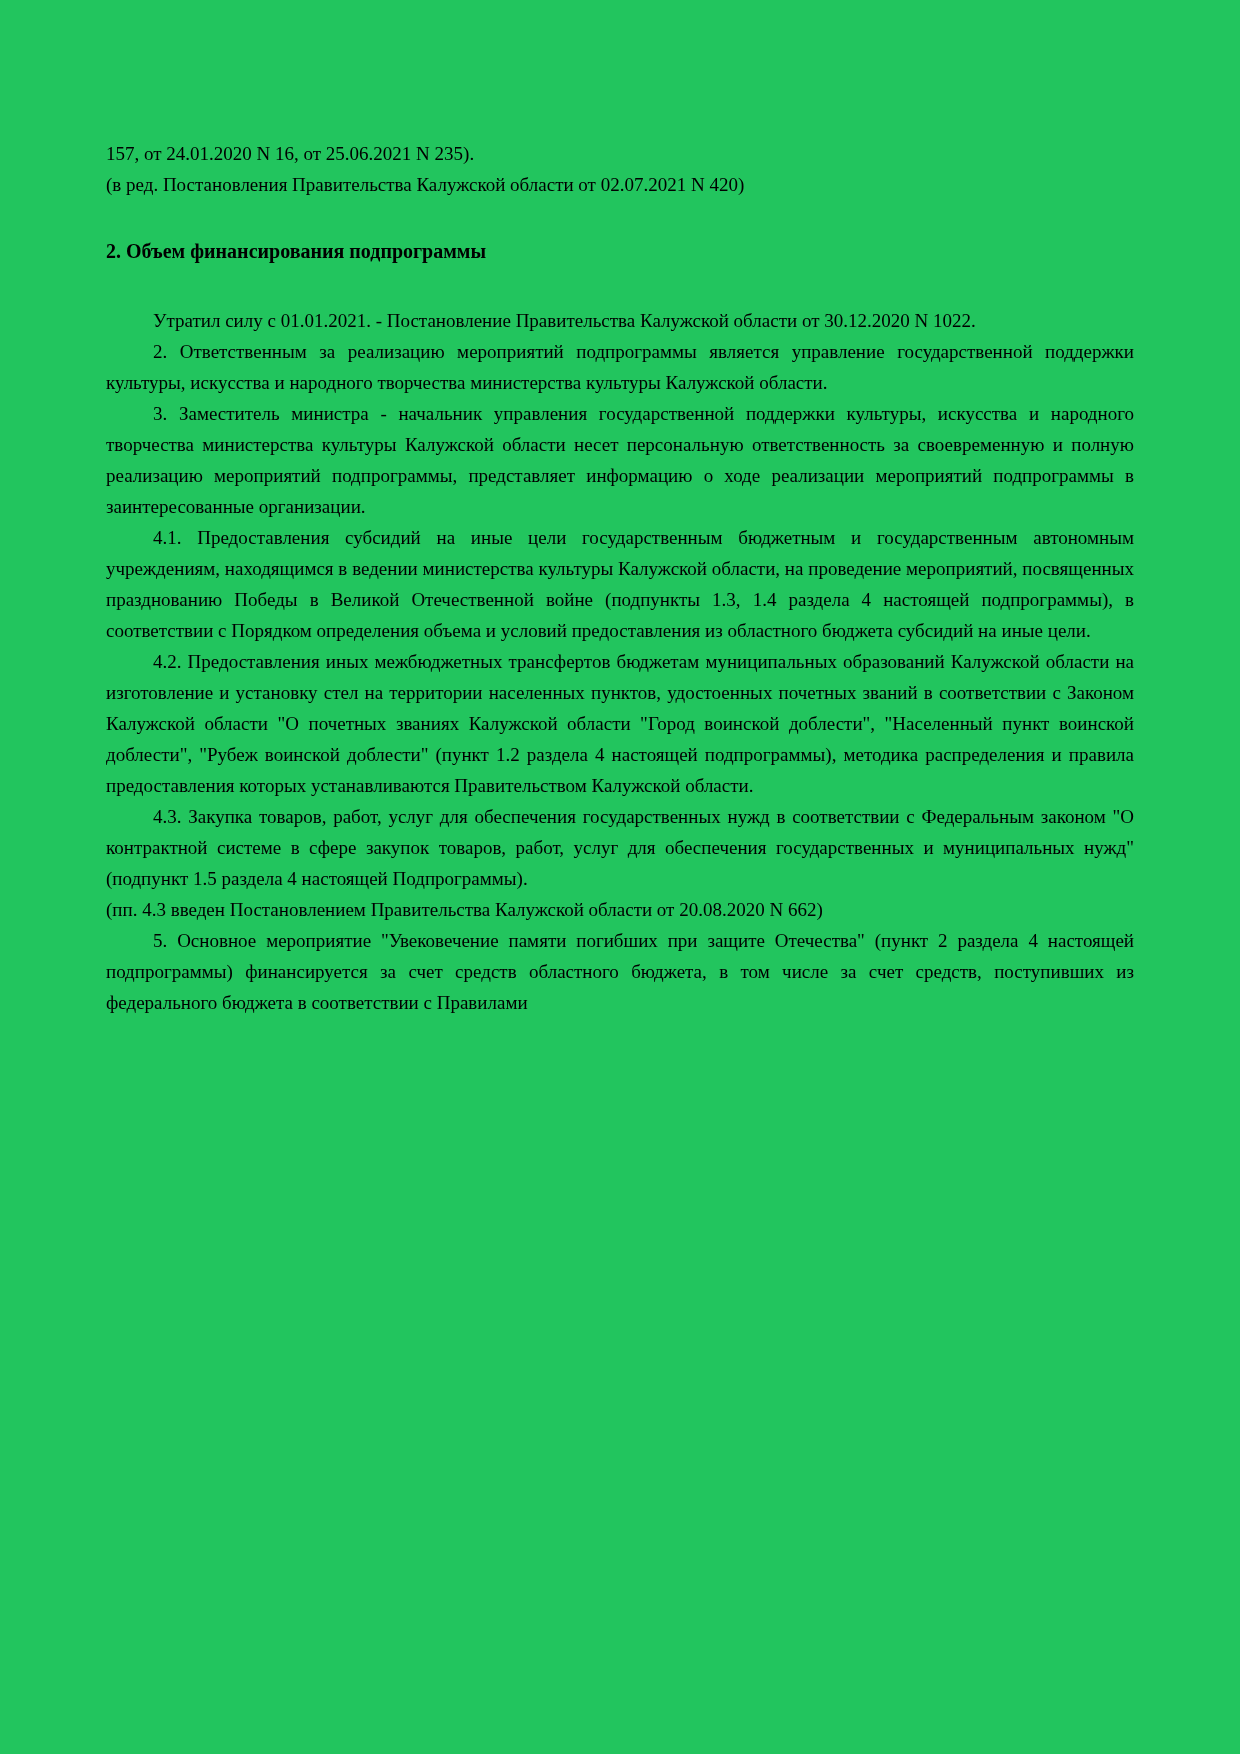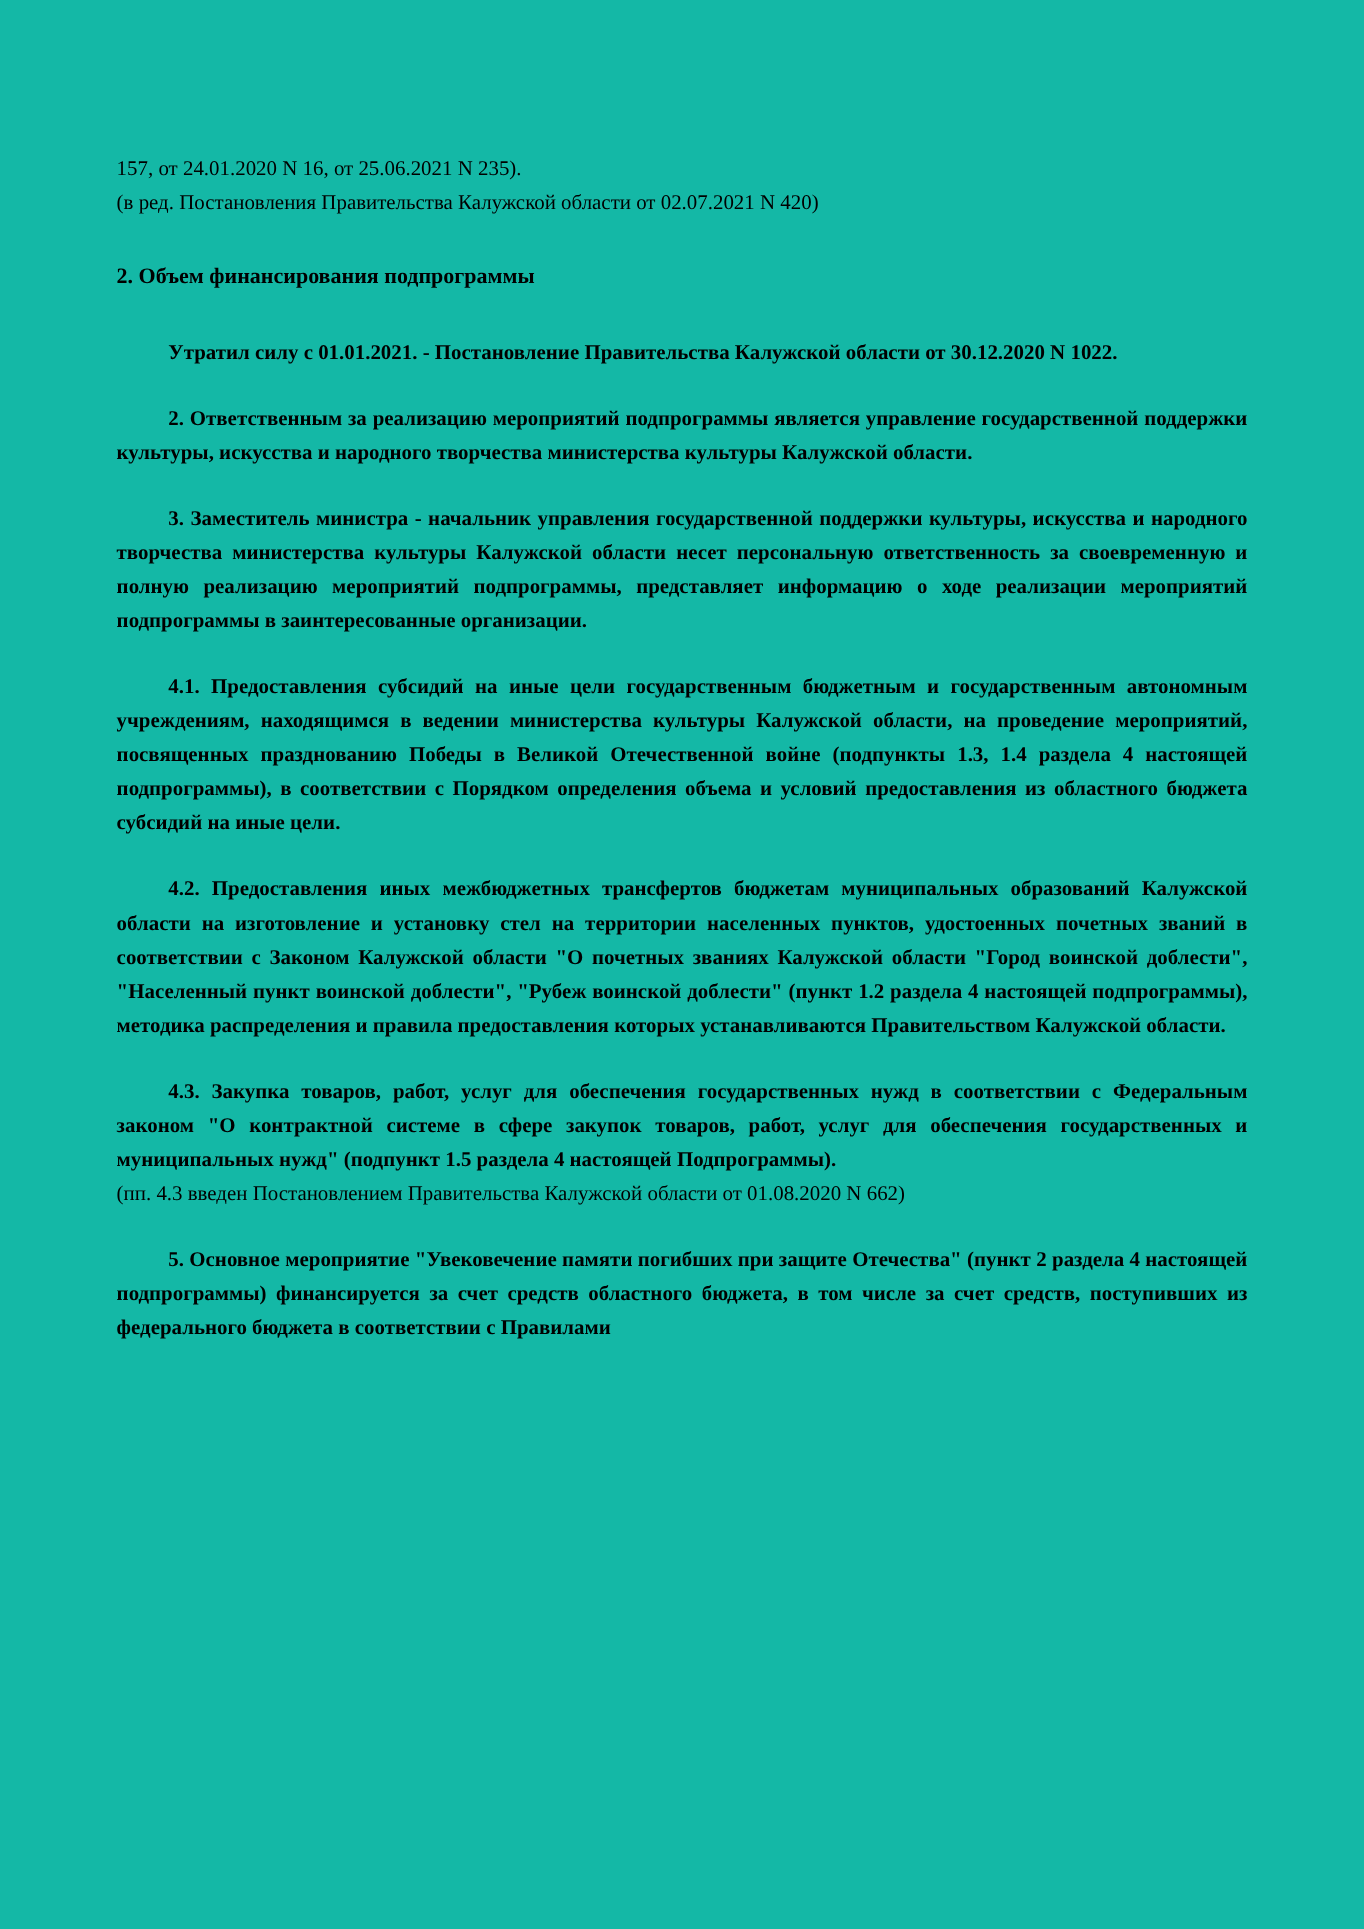--- a/index.html
+++ b/index.html
@@ -5,40 +5,38 @@
   html, body {
     margin: 0;
     padding: 0;
     background: #ffffff;
   }
   .page {
     position: relative;
     width: 1240px;
     height: 1754px;
     box-sizing: border-box;
-    background: #14b8a6;
+    background: #22c55e;
     color: #000000;
     padding: 138px 106px 40px 106px;
     font-family: "Liberation Serif", "DejaVu Serif", serif;
     font-size: 19px;
     line-height: 31px;
     overflow: hidden;
   }
   .block {
     margin: 0;
     text-align: justify;
   }
   .line {
     text-indent: 0;
     margin-top: 0;
   }
   .para {
     text-indent: 47px;
-    margin-top: 29px;
-    font-weight: bold;
   }
   .heading {
     font-weight: bold;
     text-align: left;
     text-indent: 0;
     font-size: 20px;
     margin: 36px 0 38px 0;
   }
 </style>
 </head>
@@ -52,16 +50,16 @@
   <p class="block heading">2. Объем финансирования подпрограммы</p>
 
   <p class="block para">Утратил силу с 01.01.2021. - Постановление Правительства Калужской области от 30.12.2020 N 1022.</p>
 
 
   <p class="block para">2. Ответственным за реализацию мероприятий подпрограммы является управление государственной поддержки культуры, искусства и народного творчества министерства культуры Калужской области.</p>
   <p class="block para">3. Заместитель министра - начальник управления государственной поддержки культуры, искусства и народного творчества министерства культуры Калужской области несет персональную ответственность за своевременную и полную реализацию мероприятий подпрограммы, представляет информацию о ходе реализации мероприятий подпрограммы в заинтересованные организации.</p>
   <p class="block para">4.1. Предоставления субсидий на иные цели государственным бюджетным и государственным автономным учреждениям, находящимся в ведении министерства культуры Калужской области, на проведение мероприятий, посвященных празднованию Победы в Великой Отечественной войне (подпункты 1.3, 1.4 раздела 4 настоящей подпрограммы), в соответствии с Порядком определения объема и условий предоставления из областного бюджета субсидий на иные цели.</p>
   <p class="block para">4.2. Предоставления иных межбюджетных трансфертов бюджетам муниципальных образований Калужской области на изготовление и установку стел на территории населенных пунктов, удостоенных почетных званий в соответствии с Законом Калужской области "О почетных званиях Калужской области "Город воинской доблести", "Населенный пункт воинской доблести", "Рубеж воинской доблести" (пункт 1.2 раздела 4 настоящей подпрограммы), методика распределения и правила предоставления которых устанавливаются Правительством Калужской области.</p>
   <p class="block para">4.3. Закупка товаров, работ, услуг для обеспечения государственных нужд в соответствии с Федеральным законом "О контрактной системе в сфере закупок товаров, работ, услуг для обеспечения государственных и муниципальных нужд" (подпункт 1.5 раздела 4 настоящей Подпрограммы).</p>
-  <p class="block line">(пп. 4.3 введен Постановлением Правительства Калужской области от 01.08.2020 N 662)</p>
+  <p class="block line">(пп. 4.3 введен Постановлением Правительства Калужской области от 20.08.2020 N 662)</p>
   <p class="block para">5. Основное мероприятие "Увековечение памяти погибших при защите Отечества" (пункт 2 раздела 4 настоящей подпрограммы) финансируется за счет средств областного бюджета, в том числе за счет средств, поступивших из федерального бюджета в соответствии с Правилами</p>
 
 </div>
 
 </body></html>

